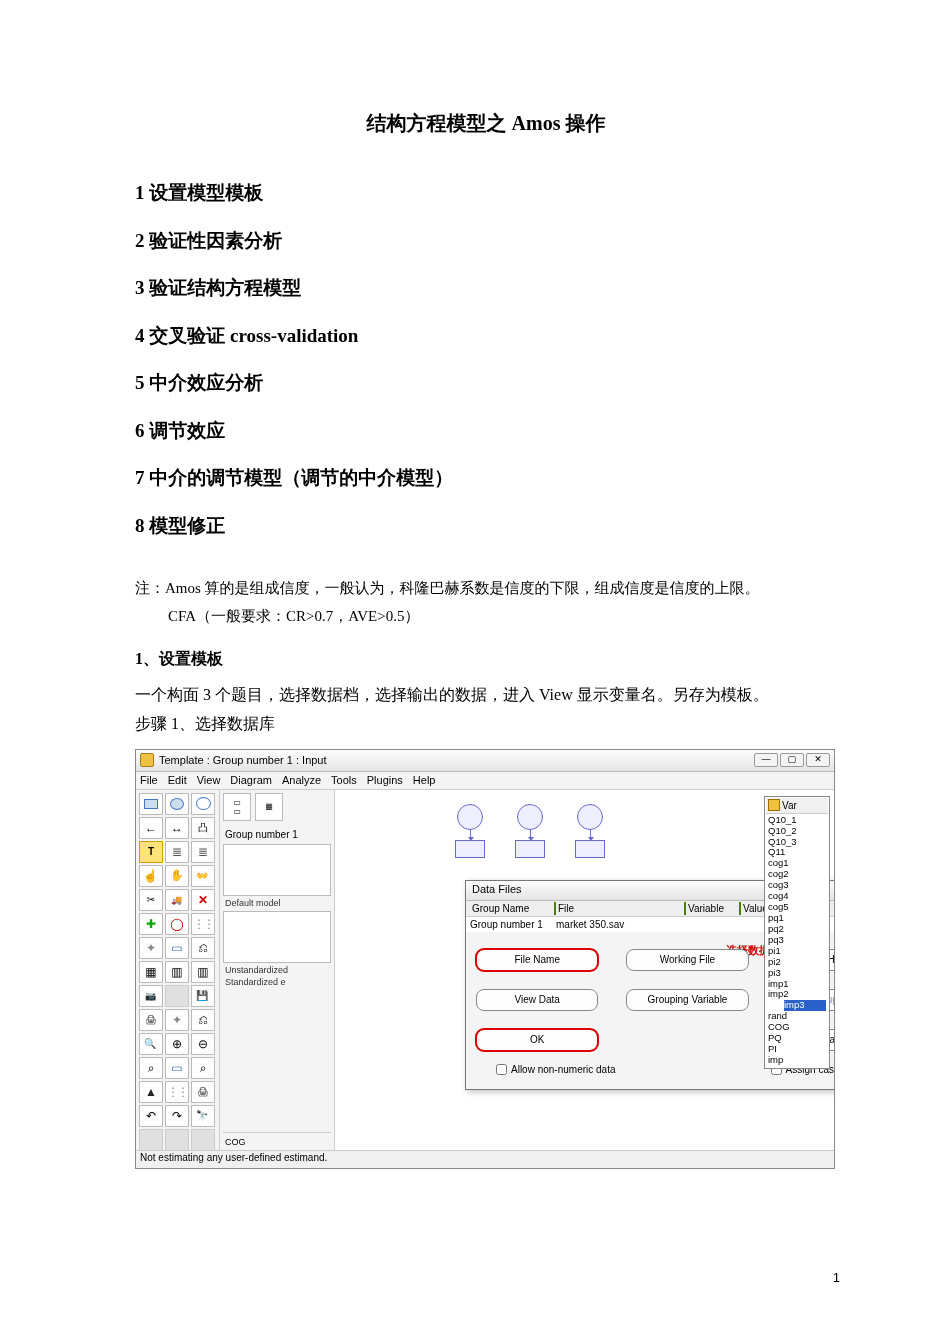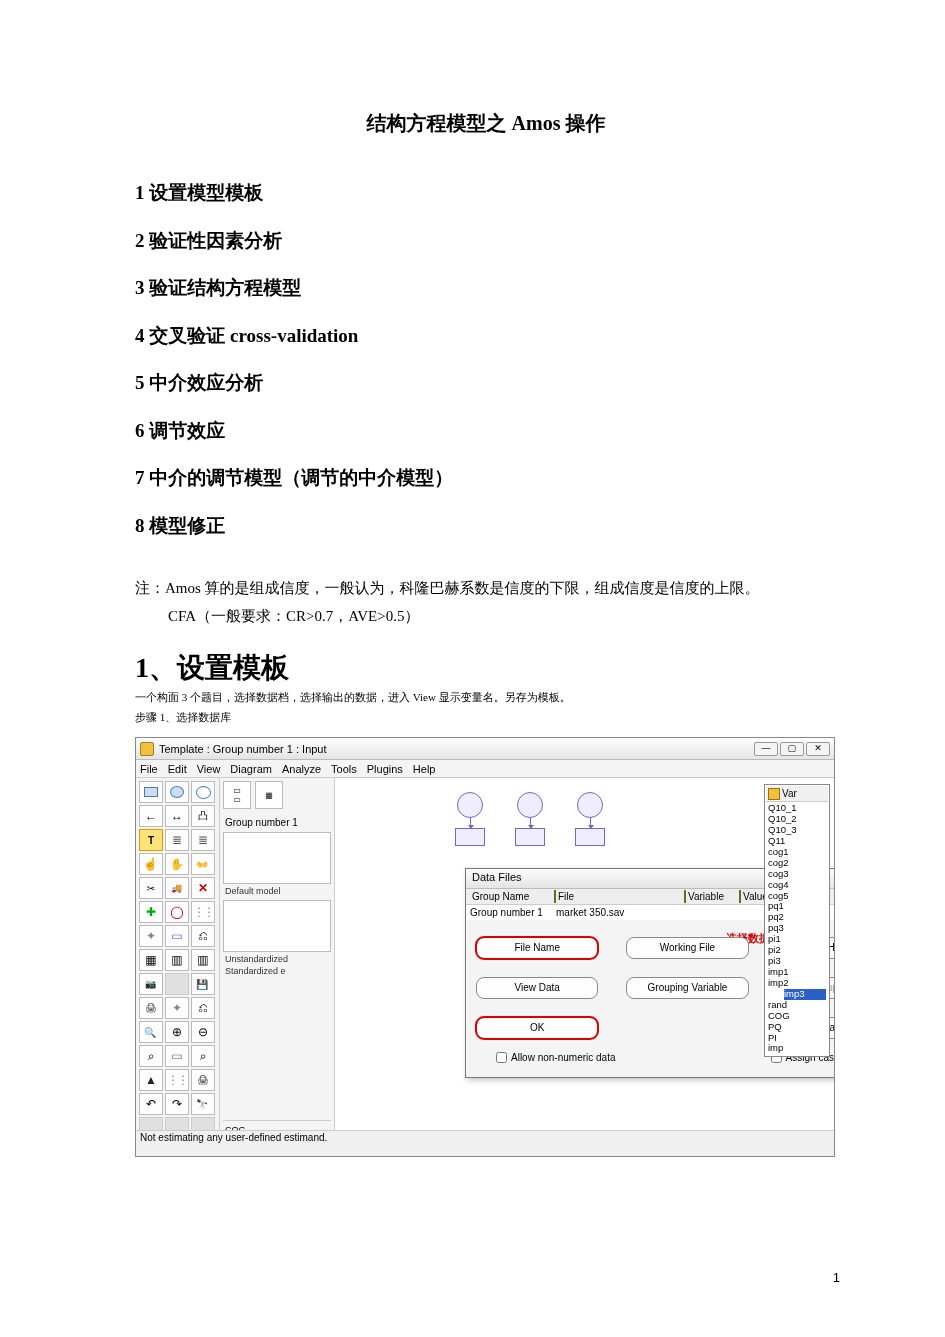--- a/index.html
+++ b/index.html
@@ -29,26 +29,27 @@
       margin-bottom: 26px;
     }
     .toc-item { }
     .notes {
       font-size: 15px;
       line-height: 1.85;
       margin-bottom: 18px;
     }
     .section-heading {
       font-weight: bold;
-      font-size: 28px;
+      font-size: 16px;
       margin-top: 16px;
+      margin-bottom: 10px;
       font-family: "SimHei", "黑体", "SimSun", serif;
     }
     .section-body {
-      font-size: 11px;
+      font-size: 16px;
       line-height: 1.85;
       margin-bottom: 10px;
     }
     .page-number {
       position: absolute;
       right: 105px;
       bottom: 52px;
       font-size: 13px;
       font-family: Arial, sans-serif;
     }
@@ -260,21 +261,21 @@
     .var-title {
       height:16px; background:#f0f0f0; border-bottom:1px solid #ccc;
       font-size:10px; display:flex; align-items:center; gap:2px; padding-left:2px;
     }
     .var-title::before { content:""; width:10px;height:10px; background:#f0c040; border:1px solid #a07000;}
     .var-list { font-size:9.5px; line-height:1.15; padding:1px 2px; }
     .var-list .sel { background:#2a60c8; color:#fff;margin-left:16px; }
 
     .status-bar {
       position:absolute; bottom:0; left:0; right:0;
-      height:26px; background:#f0f0f0; border-top:1px solid #ccc;
+      height:18px; background:#f0f0f0; border-top:1px solid #ccc;
       font-size:10px; padding:0 4px; line-height:13px;
     }
   </style>
 </head>
 <body>
 
 <div class="page">
   <div class="doc-title">结构方程模型之 Amos 操作</div>
 
   <div class="toc">

